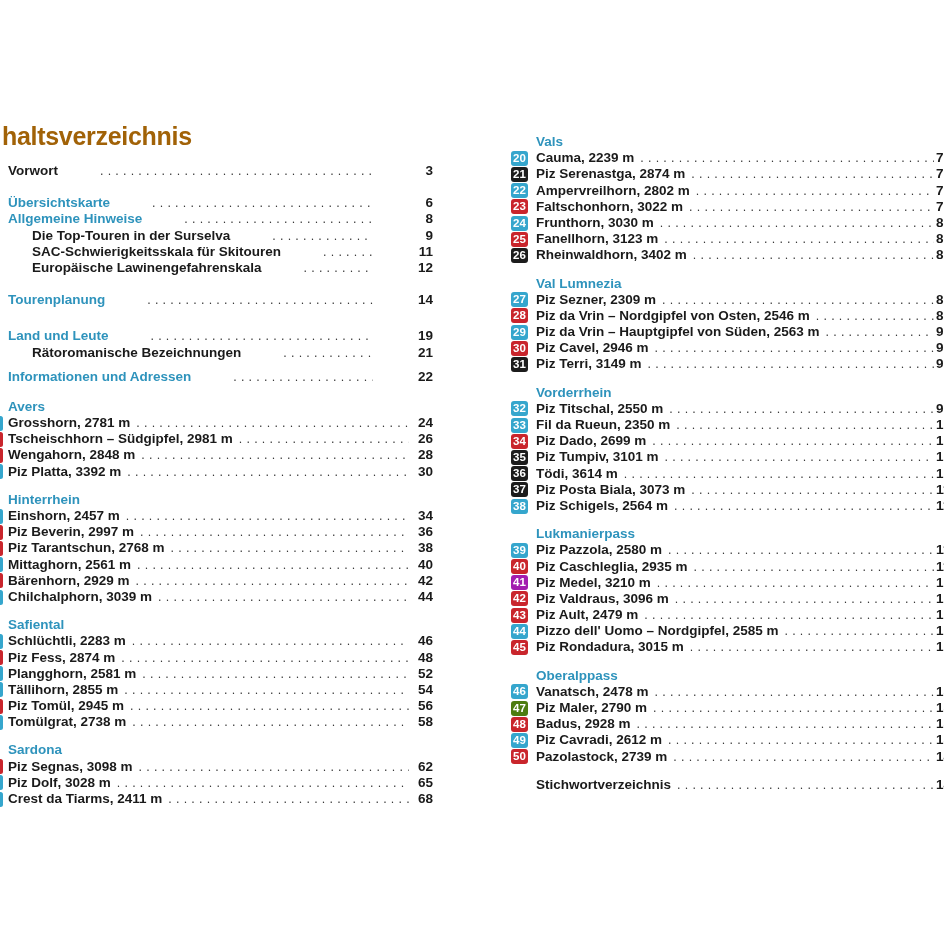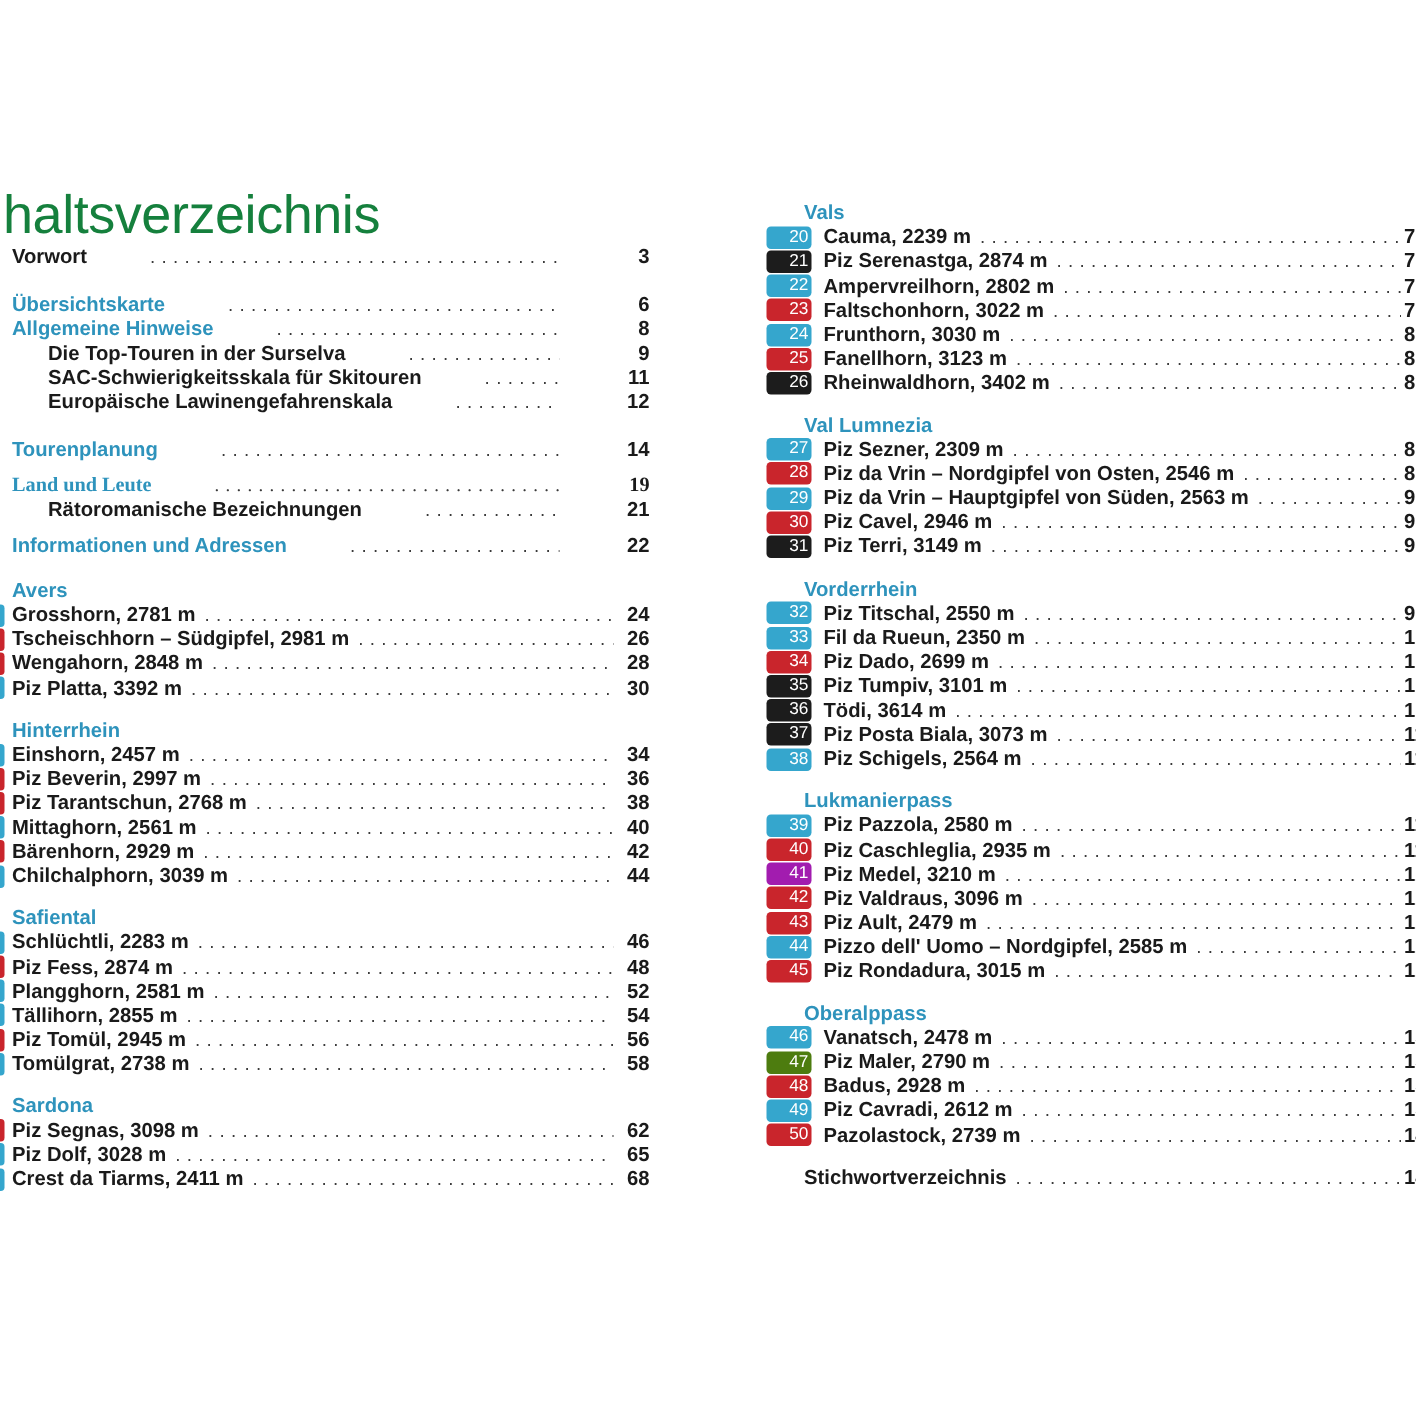--- a/index.html
+++ b/index.html
@@ -6,21 +6,21 @@
     margin: 0; padding: 0;
     width: 944px; height: 944px;
     overflow: hidden;
     background: #ffffff;
     font-family: "Liberation Sans", sans-serif;
   }
   #page { position: relative; width: 944px; height: 944px; background: #fff; }
 
   .title {
     position: absolute; top: 122px; left: 2px;
-    font-size: 36px; font-weight: normal; color: #15803d;
+    font-size: 25px; font-weight: bold; color: #a16207;
     letter-spacing: -0.3px; white-space: nowrap;
   }
 
   .col { position: absolute; }
   #left-col  { top: 163px; left: 0;    width: 433px; }
   #right-col { top: 134px; left: 511px; width: 443px; }
 
   .row {
     display: flex; align-items: baseline;
     height: 16.2px; line-height: 16.2px;
@@ -52,24 +52,23 @@
 
   .sliver {
     flex: none; align-self: center;
     width: 15px; height: 15px; border-radius: 2.5px;
     margin-left: -12px; margin-right: 5px;
   }
   .badge {
     flex: none; align-self: center;
     width: 17px; height: 15px; border-radius: 3px;
     margin-right: 8px;
-    color: #fff; font-size: 11.5px; font-weight: normal;
+    color: #fff; font-size: 11.5px; font-weight: bold;
     display: flex; align-items: center; justify-content: center;
     line-height: 15px;
-    padding-left: 13px;
   }
   .index-row { margin-top: 12px; padding-left: 25px; }
 </style>
 </head>
 <body>
 
 <div id="page">
   <div class="title">haltsverzeichnis</div>
   <div id="left-col" class="col">
     <div id="front-list">
@@ -101,21 +100,21 @@
         <div class="row frow sub">
           <span>Europäische Lawinengefahrenskala</span>
           <span class="leader">................................................................................................................................................................</span>
           <span class="pagenum">12</span>
         </div>
         <div class="row frow" style="margin-top: 16px; align-items: center;">
           <span class="label-blue">Tourenplanung</span>
           <span class="leader">................................................................................................................................................................</span>
           <span class="pagenum">14</span>
         </div>
-        <div class="row frow" style="margin-top: 7px; font-family: Liberation Serif, serif;">
+        <div class="row frow" style="margin-top: 20px;">
           <span class="label-blue">Land und Leute</span>
           <span class="leader">................................................................................................................................................................</span>
           <span class="pagenum">19</span>
         </div>
         <div class="row frow sub">
           <span>Rätoromanische Bezeichnungen</span>
           <span class="leader">................................................................................................................................................................</span>
           <span class="pagenum">21</span>
         </div>
         <div class="row frow" style="margin-top: 8px;">

